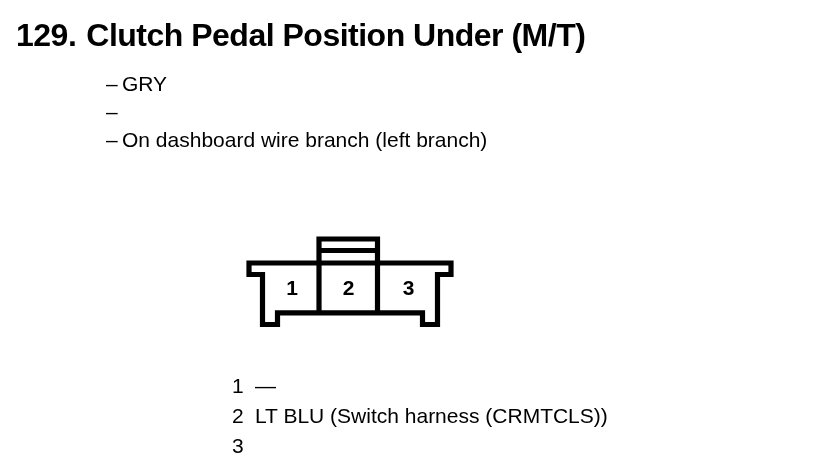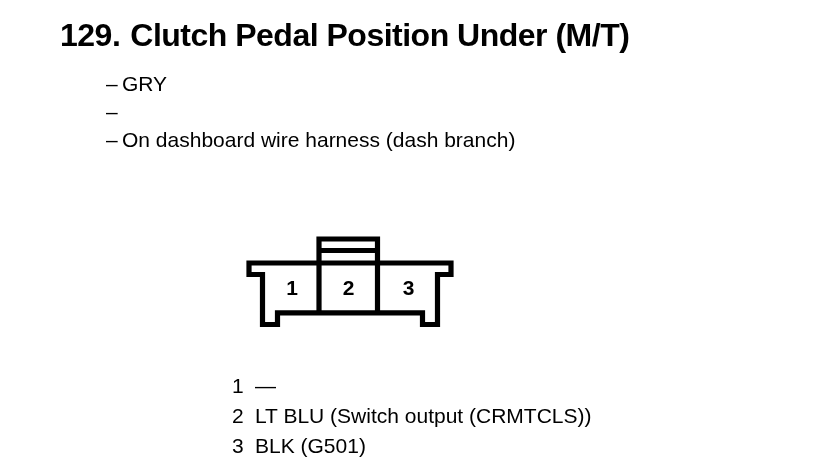--- a/index.html
+++ b/index.html
@@ -17,21 +17,20 @@
     position: absolute;
     left: 16px;
     top: 16px;
     display: flex;
     gap: 10px;
     font-weight: bold;
     font-size: 32px;
     line-height: 38px;
     letter-spacing: -0.5px;
     white-space: nowrap;
-    margin-left: 44px;
   }
   .details {
     position: absolute;
     left: 106px;
     top: 70px;
     list-style: none;
     font-size: 21px;
     line-height: 28px;
   }
   .detail-row { display: flex; }
@@ -74,21 +73,21 @@
   <ul class="details">
     <li class="detail-row">
       <span class="dash">–</span>
       <span>GRY</span>
     </li>
     <li class="detail-row">
       <span class="dash">–</span>
     </li>
     <li class="detail-row">
       <span class="dash">–</span>
-      <span>On dashboard wire harness (dash branch)</span>
+      <span>On dashboard wire branch (left branch)</span>
     </li>
   </ul>
 
   <div class="connector-wrap">
     <svg viewBox="0 0 220 105" xmlns="http://www.w3.org/2000/svg">
 
       <path d="M 9 33 H 211 V 44.5 H 197.5 V 94.5 H 182.5 V 82.8 H 37.5 V 94.5 H 22.5 V 44.5 H 9 Z" fill="none" stroke="#000000" stroke-width="5.2" stroke-miterlimit="10"></path>
 
       <path d="M 79 33 V 9 H 137.5 V 33" fill="none" stroke="#000000" stroke-width="5.2"></path>
       <line x1="79" y1="20.5" x2="137.5" y2="20.5" stroke="#000000" stroke-width="5.2"></line>
@@ -102,21 +101,20 @@
     </svg>
   </div>
 
   <ol class="pinout">
     <li class="pin-row">
       <span class="pin-num">1</span>
       <span class="pin-wire">—</span>
     </li>
     <li class="pin-row">
       <span class="pin-num">2</span>
-      <span class="pin-wire">LT BLU (Switch output (CRMTCLS))</span>
+      <span class="pin-wire">LT BLU (Switch harness (CRMTCLS))</span>
     </li>
     <li class="pin-row">
       <span class="pin-num">3</span>
-      <span class="pin-wire">BLK (G501)</span>
     </li>
   </ol>
 
 </div>
 
 </body></html>

